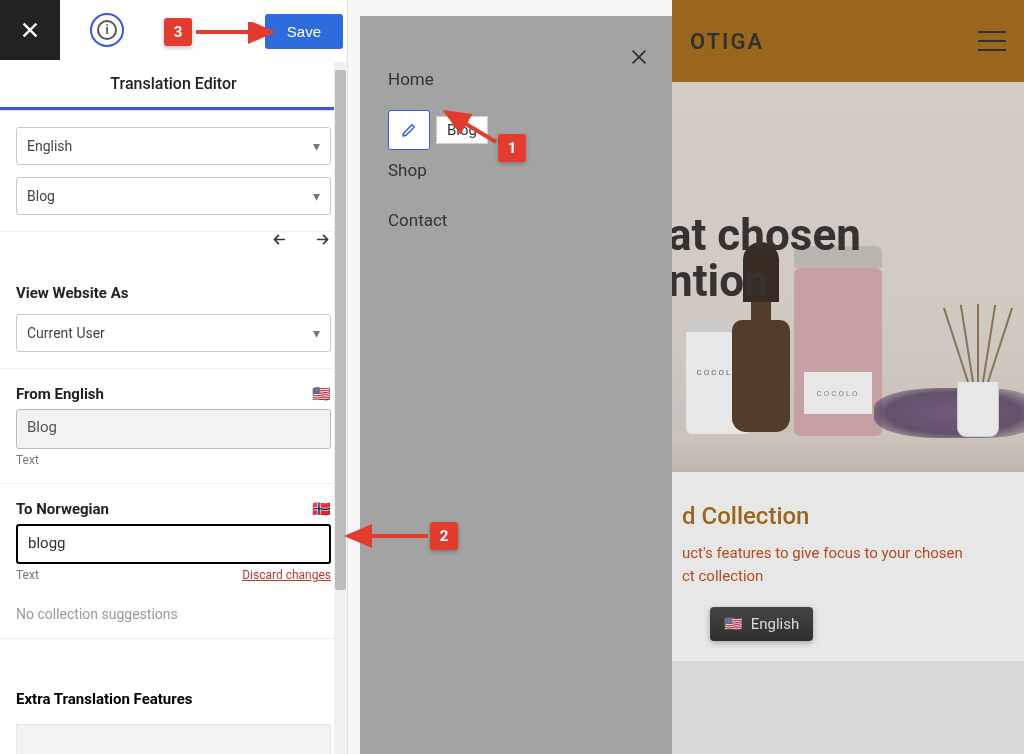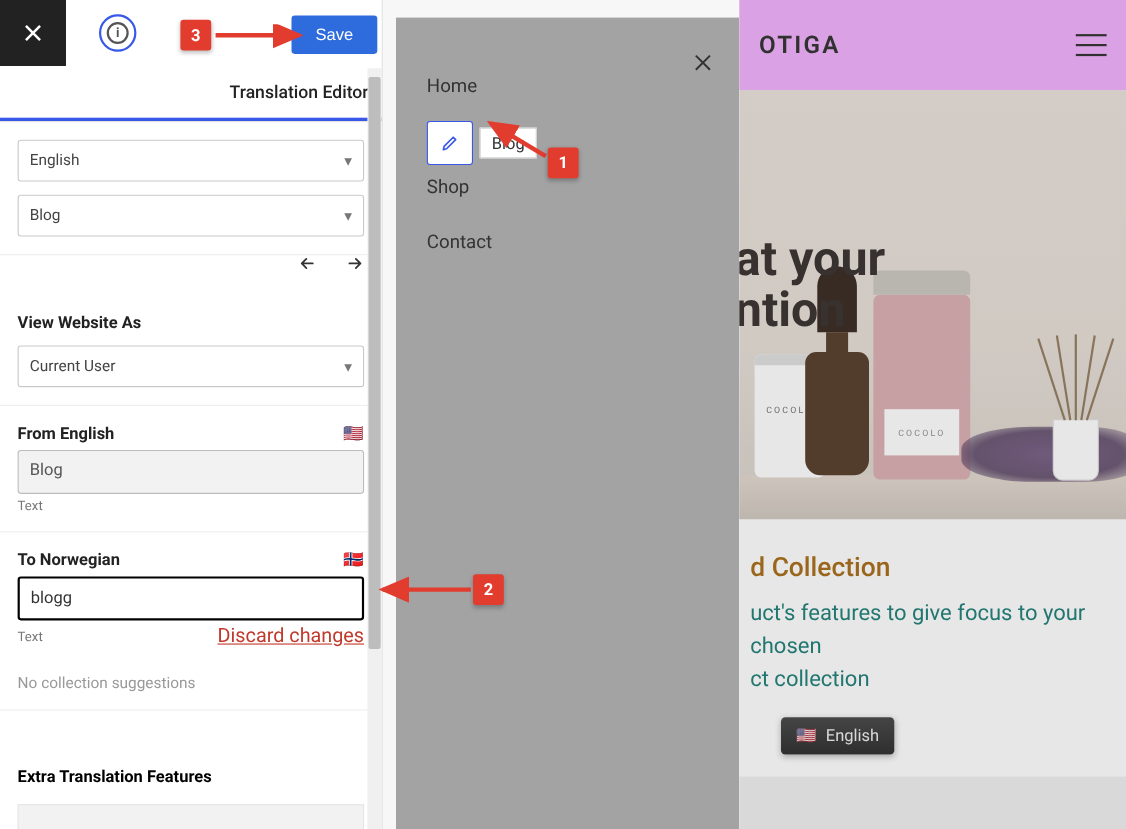--- a/index.html
+++ b/index.html
@@ -9,60 +9,60 @@
   
   .sidebar { width: 348px; height: 100%; background: #fff; border-right: 1px solid #e2e2e2; display: flex; flex-direction: column; position: relative; }
   .sb-top { height: 60px; display: flex; align-items: center; position: relative; }
   .close-btn { width: 60px; height: 60px; background: #222; display: flex; align-items: center; justify-content: center; cursor: pointer; }
   .close-btn svg { width: 22px; height: 22px; }
   .info-icon { margin-left: 30px; width: 34px; height: 34px; border: 2px solid #3858e9; border-radius: 50%; display: flex; align-items: center; justify-content: center; }
   .info-inner { width: 20px; height: 20px; border: 2px solid #555; border-radius: 50%; display: flex; align-items: center; justify-content: center; font-weight: 700; color: #555; font-size: 12px; }
   .sb-save { background:#2e6cdd; color:#fff; border:none; padding:9px 22px; font-size:15px; border-radius:3px; cursor:pointer; position:absolute; right:4px; top:14px; }
 
   .tabs { display: flex; border-bottom: 1px solid #e2e2e2; }
-  .tab { flex: 1; text-align: right; padding: 14px 12px; font-size: 16px; color: #222; cursor: pointer; }
+  .tab { flex: 1; text-align: center; padding: 14px 12px; font-size: 16px; color: #222; cursor: pointer; }
   .tab.active { border-bottom: 3px solid #3858e9; font-weight: 500; }
 
   .sb-body { flex: 1; overflow-y: hidden; position: relative; }
   .sb-inner { padding: 0; }
   .section { padding: 16px; border-bottom: 1px solid #eee; }
   .select { width: 100%; height: 38px; border: 1px solid #c9c9c9; border-radius: 3px; background: #fff; padding: 0 10px; display: flex; align-items: center; justify-content: space-between; font-size: 14px; color: #444; margin-bottom: 12px; cursor: pointer; }
   .select:last-child { margin-bottom: 0; }
   .select .caret { color: #777; }
   .undo-row { display: flex; justify-content: flex-end; gap: 20px; padding: 0 16px 16px; }
   .undo-row svg { width: 20px; height: 20px; cursor: pointer; }
   .label { font-weight: 700; font-size: 15px; margin-bottom: 12px; color: #222; }
   .labelrow { display:flex; justify-content:space-between; align-items:flex-start; margin-bottom:6px; }
   .flag { font-size: 15px; }
   .ta { width: 100%; border: 1px solid #bcbcbc; border-radius: 3px; padding: 8px 10px; font-size: 15px; color: #333; min-height: 40px; resize: both; }
   .ta.readonly { background: #f2f2f2; color: #555; }
   .ta.active { border: 2px solid #000; resize: both; }
   .sublabel { font-size: 12px; color: #777; margin-top: 4px; display:flex; justify-content:space-between; align-items:center; }
-  .discard { color: #c0392b; font-size: 18px; text-decoration: underline; cursor: pointer; }
+  .discard { color: #c0392b; font-size: 12px; text-decoration: underline; cursor: pointer; }
   .suggestions { color: #999; font-size: 14px; padding: 16px; }
   .extra { padding: 16px; font-weight: 700; font-size: 15px; }
   .extra-box { margin: 0 16px 0; height: 40px; background: #f2f2f2; border: 1px solid #e6e6e6; }
 
   .scrollbar-track { position: absolute; top: 62px; right: 0; width: 13px; height: calc(100% - 62px); background: #f0f0f0; }
   .scrollbar-thumb { position:absolute; left:1px; width:11px; background:#bdbdbd; border-radius:2px; top: 8px; height: 520px; }
 
   
   .menu-overlay { position: absolute; left: 360px; top: 16px; width: 312px; height: 100%; background: #a3a3a3; }
   .menu-close { position: absolute; top: 30px; right: 22px; cursor: pointer; }
   .menu-items { padding: 38px 28px 0; }
   .menu-item { font-size: 17px; color: #333; padding: 15px 0; cursor: pointer; }
   .menu-blog-wrap { display:flex; align-items:center; gap:6px; margin: 6px 0 4px; }
   .edit-btn { width: 42px; height: 40px; border: 1px solid #3858e9; border-radius: 3px; background: #fff; display: flex; align-items: center; justify-content: center; cursor: pointer; }
   .edit-btn svg { width: 18px; height: 18px; }
   .blog-chip { border: 1px solid #cfcfcf; padding: 4px 10px; font-size: 15px; color: #333; background: #fff; }
 
   
   .preview { position: absolute; left: 672px; top: 0; right: 0; height: 100%; background: #eee; overflow: hidden; }
   .prev-overlay { position: absolute; inset: 0; background: rgba(120,120,120,0.18); z-index: 5; }
-  .prev-header { height: 82px; background: #f0abfc; display: flex; align-items: center; justify-content: space-between; padding: 0 18px; position: relative; }
+  .prev-header { height: 82px; background: #a16207; display: flex; align-items: center; justify-content: space-between; padding: 0 18px; position: relative; }
   .logo { font-size: 22px; font-weight: 600; letter-spacing: 2px; color: #222; }
   .hamburger { width: 28px; height: 20px; display: flex; flex-direction: column; justify-content: space-between; cursor: pointer; }
   .hamburger div { height: 2px; background: #222; }
   .hero { height: 390px; background: linear-gradient(180deg, #e8dfd8 0%, #e4dcd4 60%, #d6cfc7 100%); position: relative; display:flex; align-items:center; overflow:hidden; }
   .hero-txt { font-size: 44px; font-weight: 700; color: #29231f; line-height: 1.05; position: absolute; left: -4px; top: 130px; z-index:2; }
   .bottle { position:absolute; bottom:40px; left:60px; width:58px; height:190px; }
   .bottle .cap { width:36px; height:60px; background:#2a1a10; border-radius:18px 18px 0 0; margin:0 auto; }
   .bottle .neck { width:20px; height:18px; background:#4a2f1b; margin:0 auto; }
   .bottle .body { width:58px; height:112px; background:#4a2f1b; border-radius:10px 10px 14px 14px; }
   .jar-white { position:absolute; bottom:38px; left:14px; width:64px; height:112px; background:#fff; border-radius:6px; }
@@ -74,21 +74,21 @@
   .diffuser { position:absolute; bottom:36px; right:18px; width:56px; height:132px; }
   .diffuser .sticks { display:flex; gap:3px; height:78px; justify-content:center; }
   .diffuser .sticks div { width:2px; background:#8b7355; transform-origin:bottom; }
   .diffuser .sticks div:nth-child(1){transform:rotate(-18deg);} .diffuser .sticks div:nth-child(2){transform:rotate(-9deg);} .diffuser .sticks div:nth-child(4){transform:rotate(9deg);} .diffuser .sticks div:nth-child(5){transform:rotate(18deg);}
   .diffuser .vase { width:40px; height:54px; background:#fff; border-radius:0 0 8px 8px; margin:0 auto; box-shadow:0 0 0 1px #ddd; }
   .lavender { position:absolute; bottom:34px; right:-10px; width:160px; height:50px; background:radial-gradient(ellipse at center,#5a3d6e 0%,#4a3258 60%,transparent 100%); opacity:0.85; border-radius:40% 30% 30% 40%; }
   .surface { position:absolute; bottom:0; left:0; right:0; height:40px; background:linear-gradient(180deg,#e0d6cc,#cdc4ba); }
 
   .collection { padding: 30px 10px 20px; background:#fff; }
   .collection h2 { font-size: 24px; font-weight: 500; color: #a16207; white-space: nowrap; }
-  .collection p { font-size: 20px; color: #0f766e; margin-top: 12px; line-height: 1.5; }
+  .collection p { font-size: 15px; color: #c2410c; margin-top: 12px; line-height: 1.5; }
   .lang-pill { margin: 20px 0 0 28px; display: inline-flex; align-items: center; gap: 8px; background: linear-gradient(180deg,#3a3a3a,#1e1e1e); color: #eee; border-radius: 4px; padding: 8px 14px; font-size: 15px; cursor:pointer; box-shadow:0 2px 6px rgba(0,0,0,0.3); }
 
   
   .marker { position: absolute; width: 28px; height: 28px; background: #e23c2f; color: #fff; display: flex; align-items: center; justify-content: center; font-weight: 700; font-size: 15px; border-radius: 3px; z-index: 80; box-shadow:0 2px 4px rgba(0,0,0,0.25); }
   .arrow-svg { position:absolute; z-index:79; pointer-events:none; }
 </style>
 </head>
 <body>
 
 <div class="app">
@@ -201,21 +201,21 @@
       <div class="logo">OTIGA</div>
       <div class="hamburger">
           <div></div>
           <div></div>
           <div></div>
         </div>
     </div>
     <div class="hero">
       <div class="surface"></div>
       <div class="hero-txt">
-        <span>at your</span><br><span>ntion</span>
+        <span>at chosen</span><br><span>ntion</span>
       </div>
       <div class="jar-white">
           <div class="lid"></div>
           <div class="lbl">COCOLO</div>
         </div>
       <div class="bottle">
           <div class="cap"></div>
           <div class="neck"></div>
           <div class="body"></div>
         </div>

